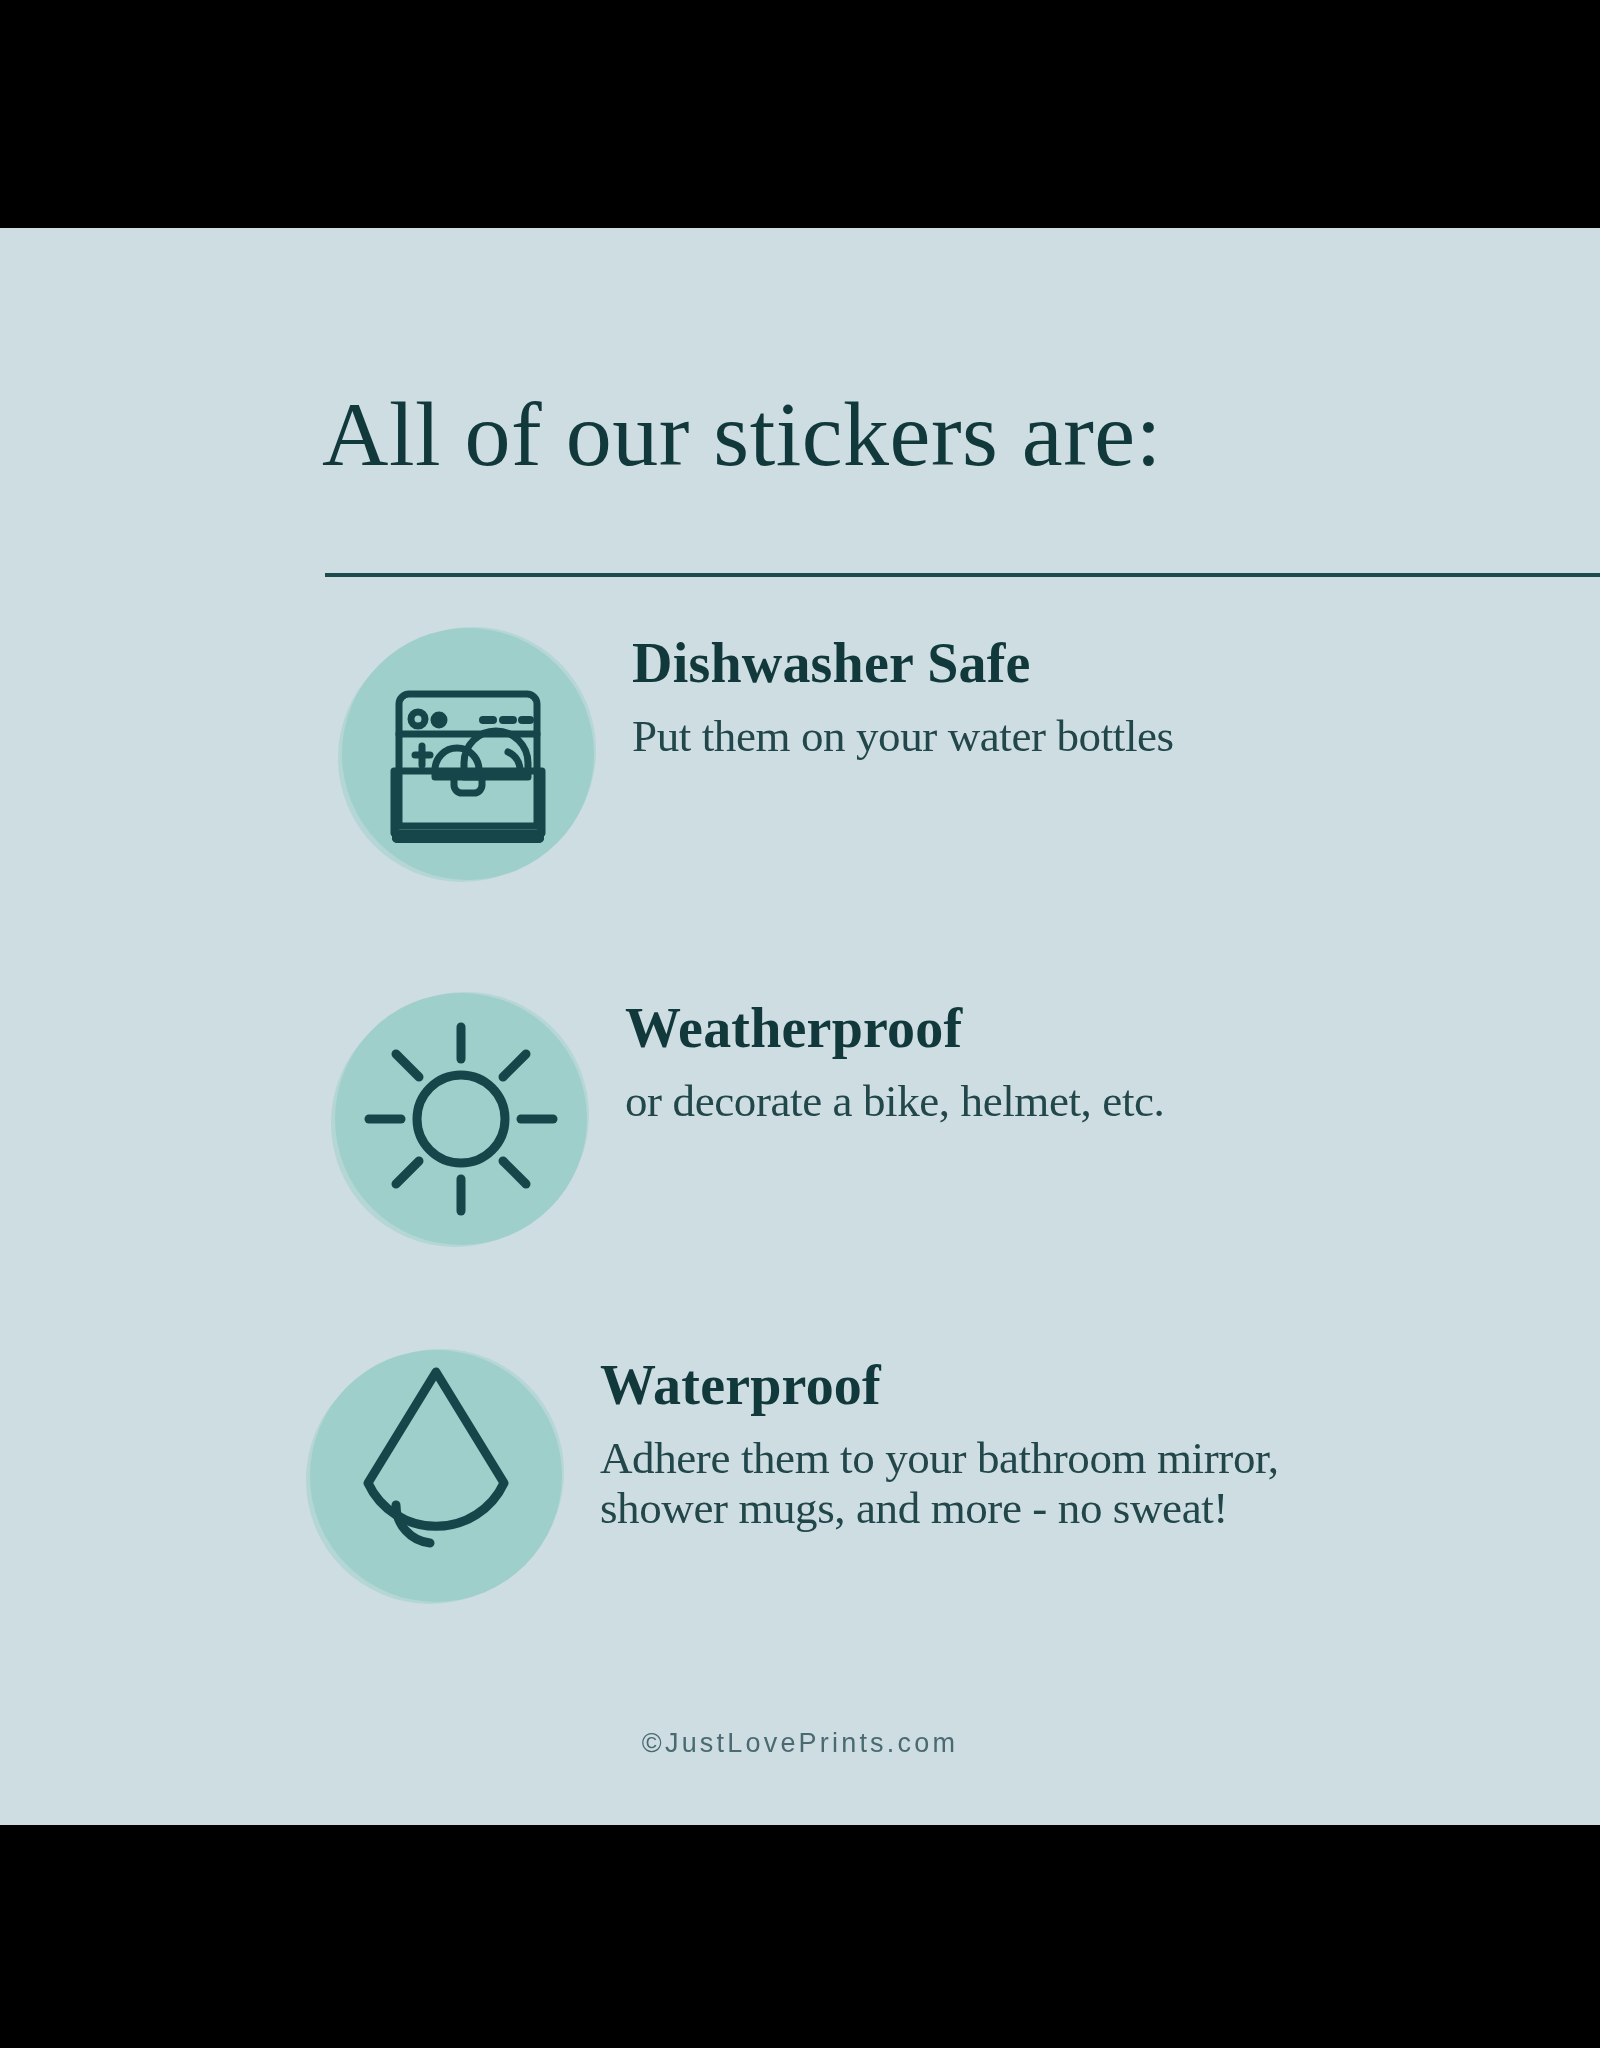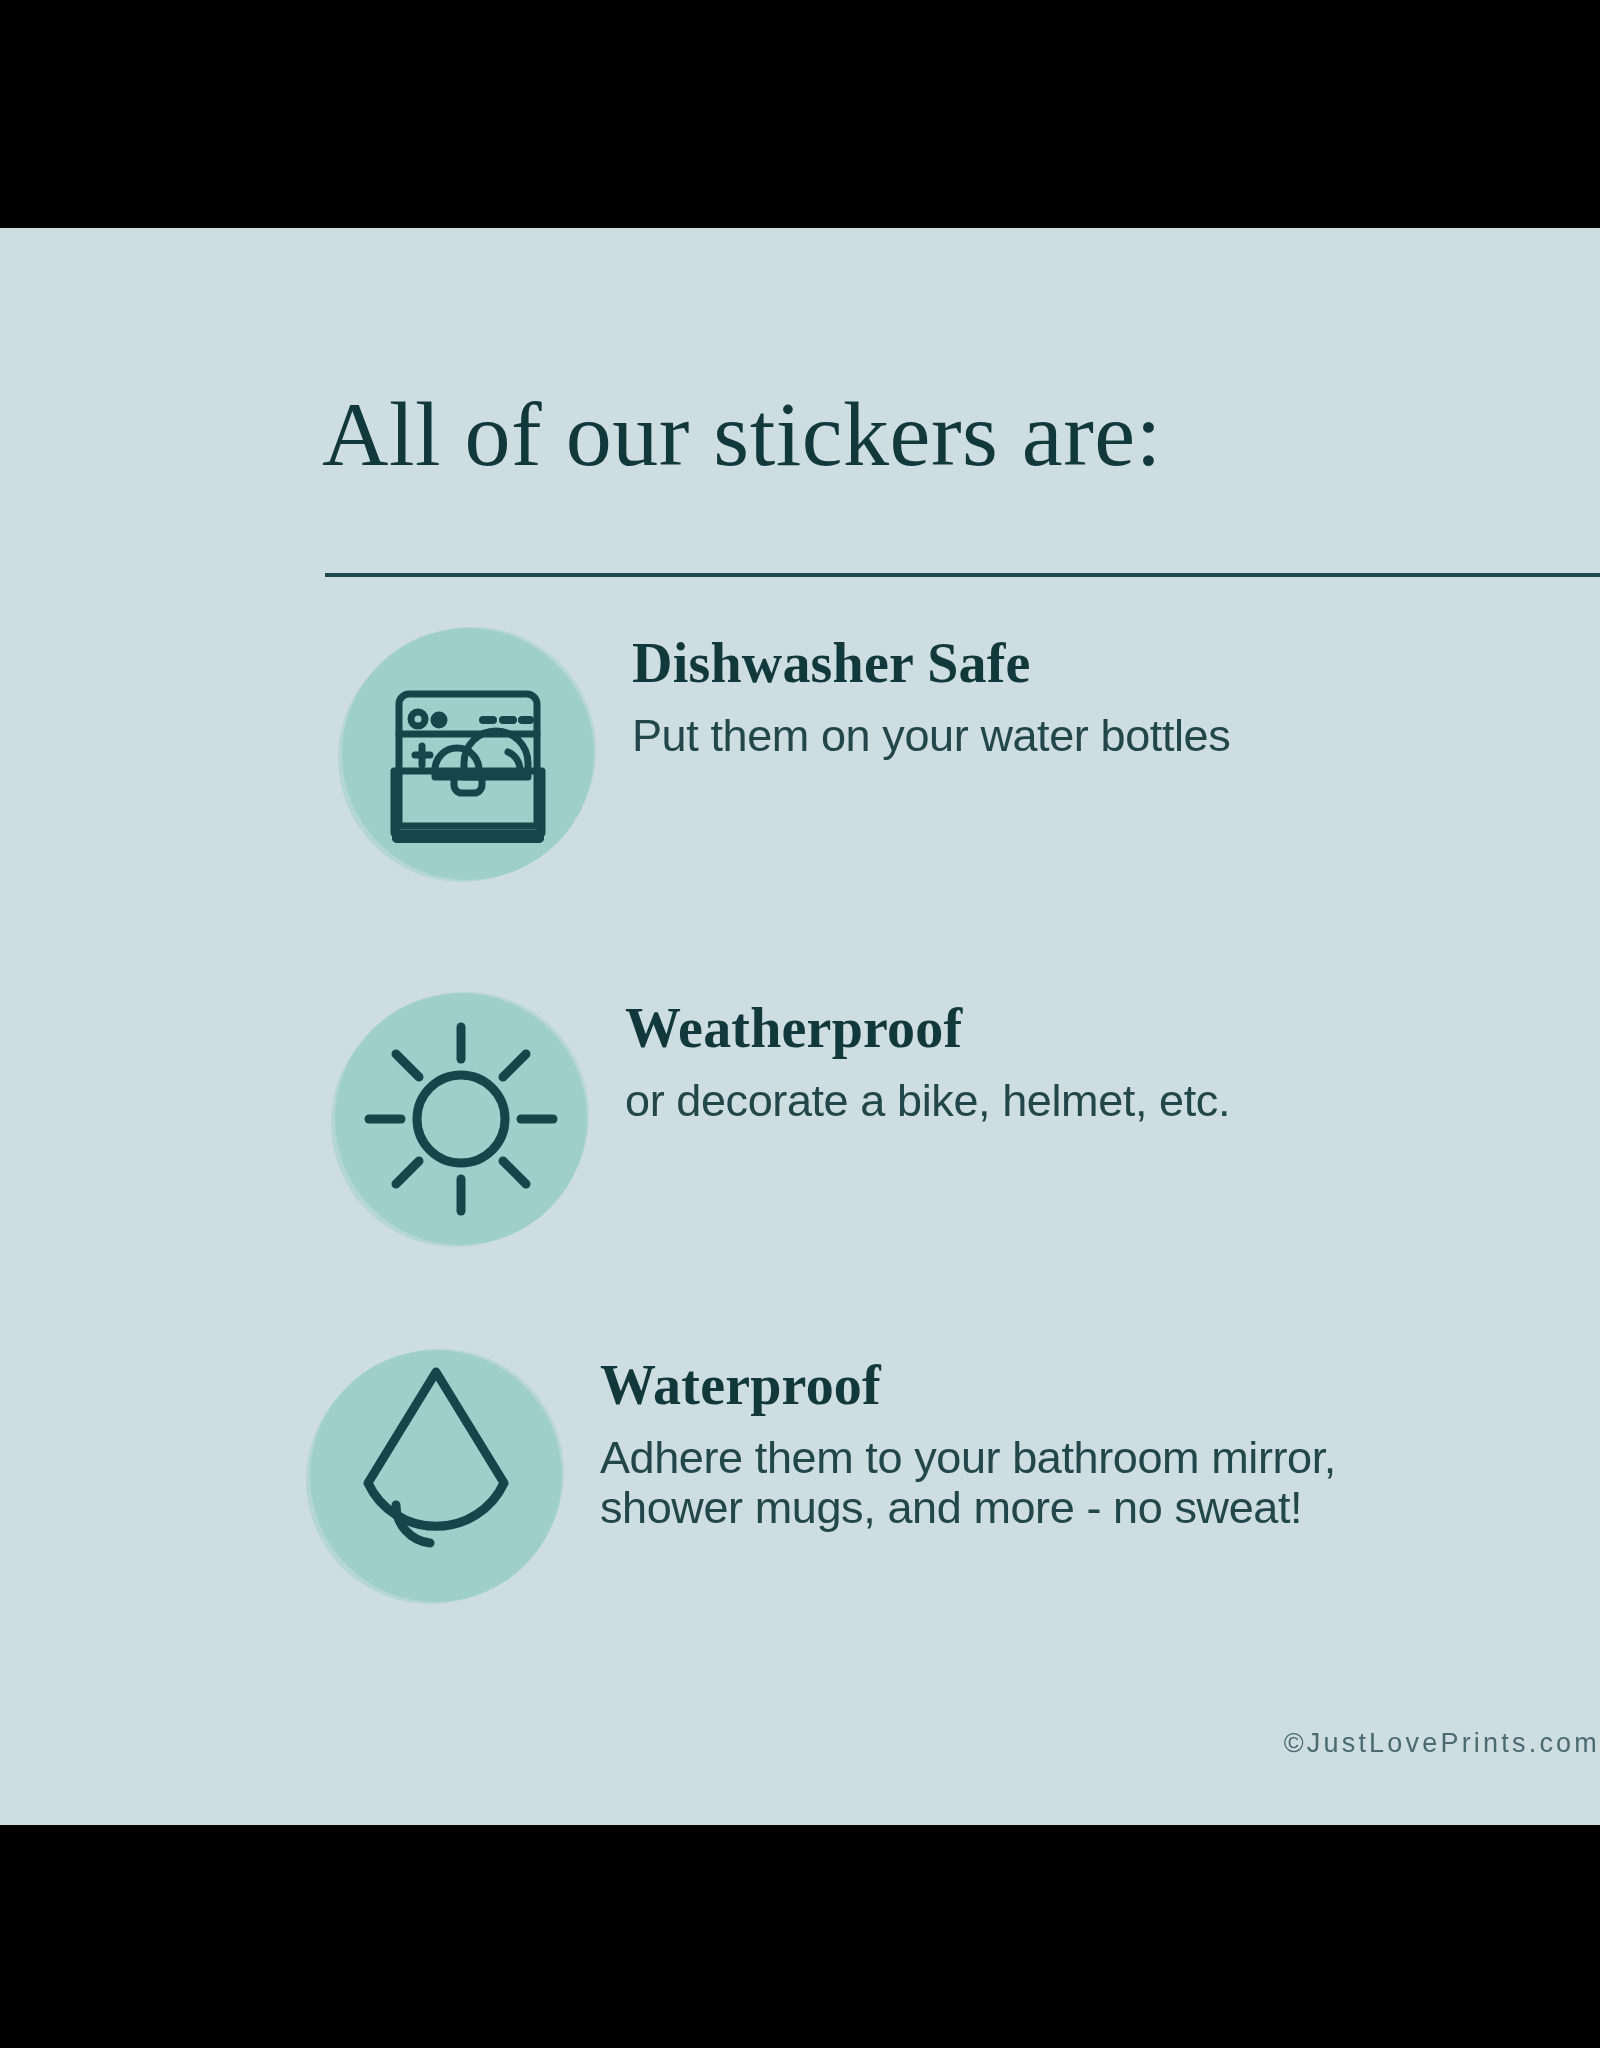--- a/index.html
+++ b/index.html
@@ -112,35 +112,35 @@
     line-height: 1.05;
     color: #11393c;
     letter-spacing: 0.2px;
     white-space: nowrap;
   }
 
   .feature-lines {
     margin-top: 18px;
   }
   .feature-line {
-    font-family: Liberation Sans, sans-serif;
+    font-family: Liberation Serif, serif;
     font-size: 45px;
     line-height: 1.12;
     color: #22474b;
     letter-spacing: -0.4px;
     white-space: nowrap;
   }
 
   
   #footer-credit {
     position: absolute;
     left: 0;
     top: 1500px;
     width: 1600px;
-    text-align: right;
+    text-align: center;
     font-family: "Liberation Sans", sans-serif;
     font-size: 27px;
     letter-spacing: 3.2px;
     color: #4a6a72;
   }
 </style>
 </head>
 <body>
 
 <div id="stage">

